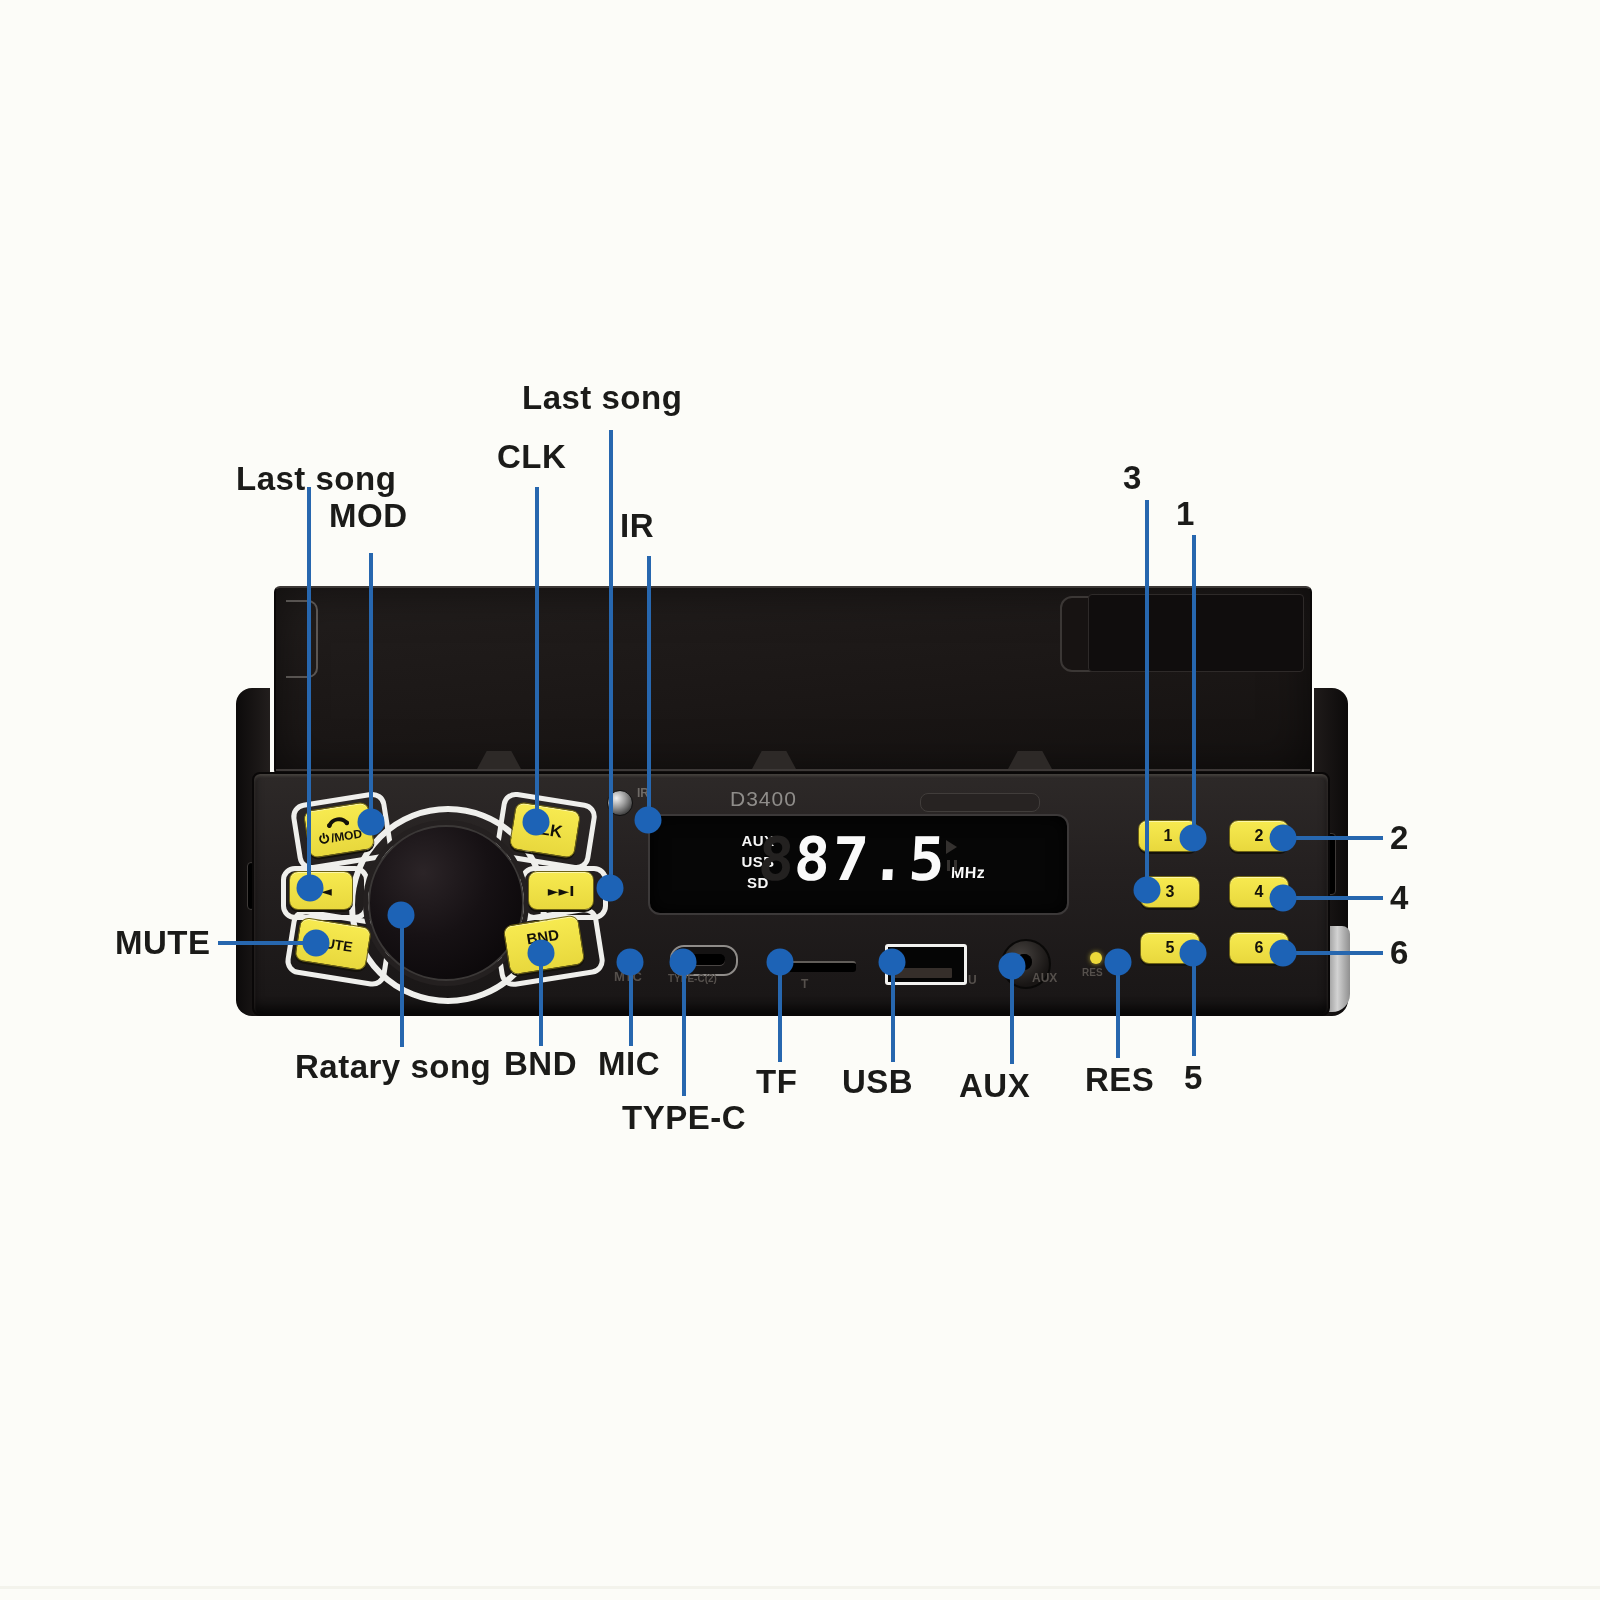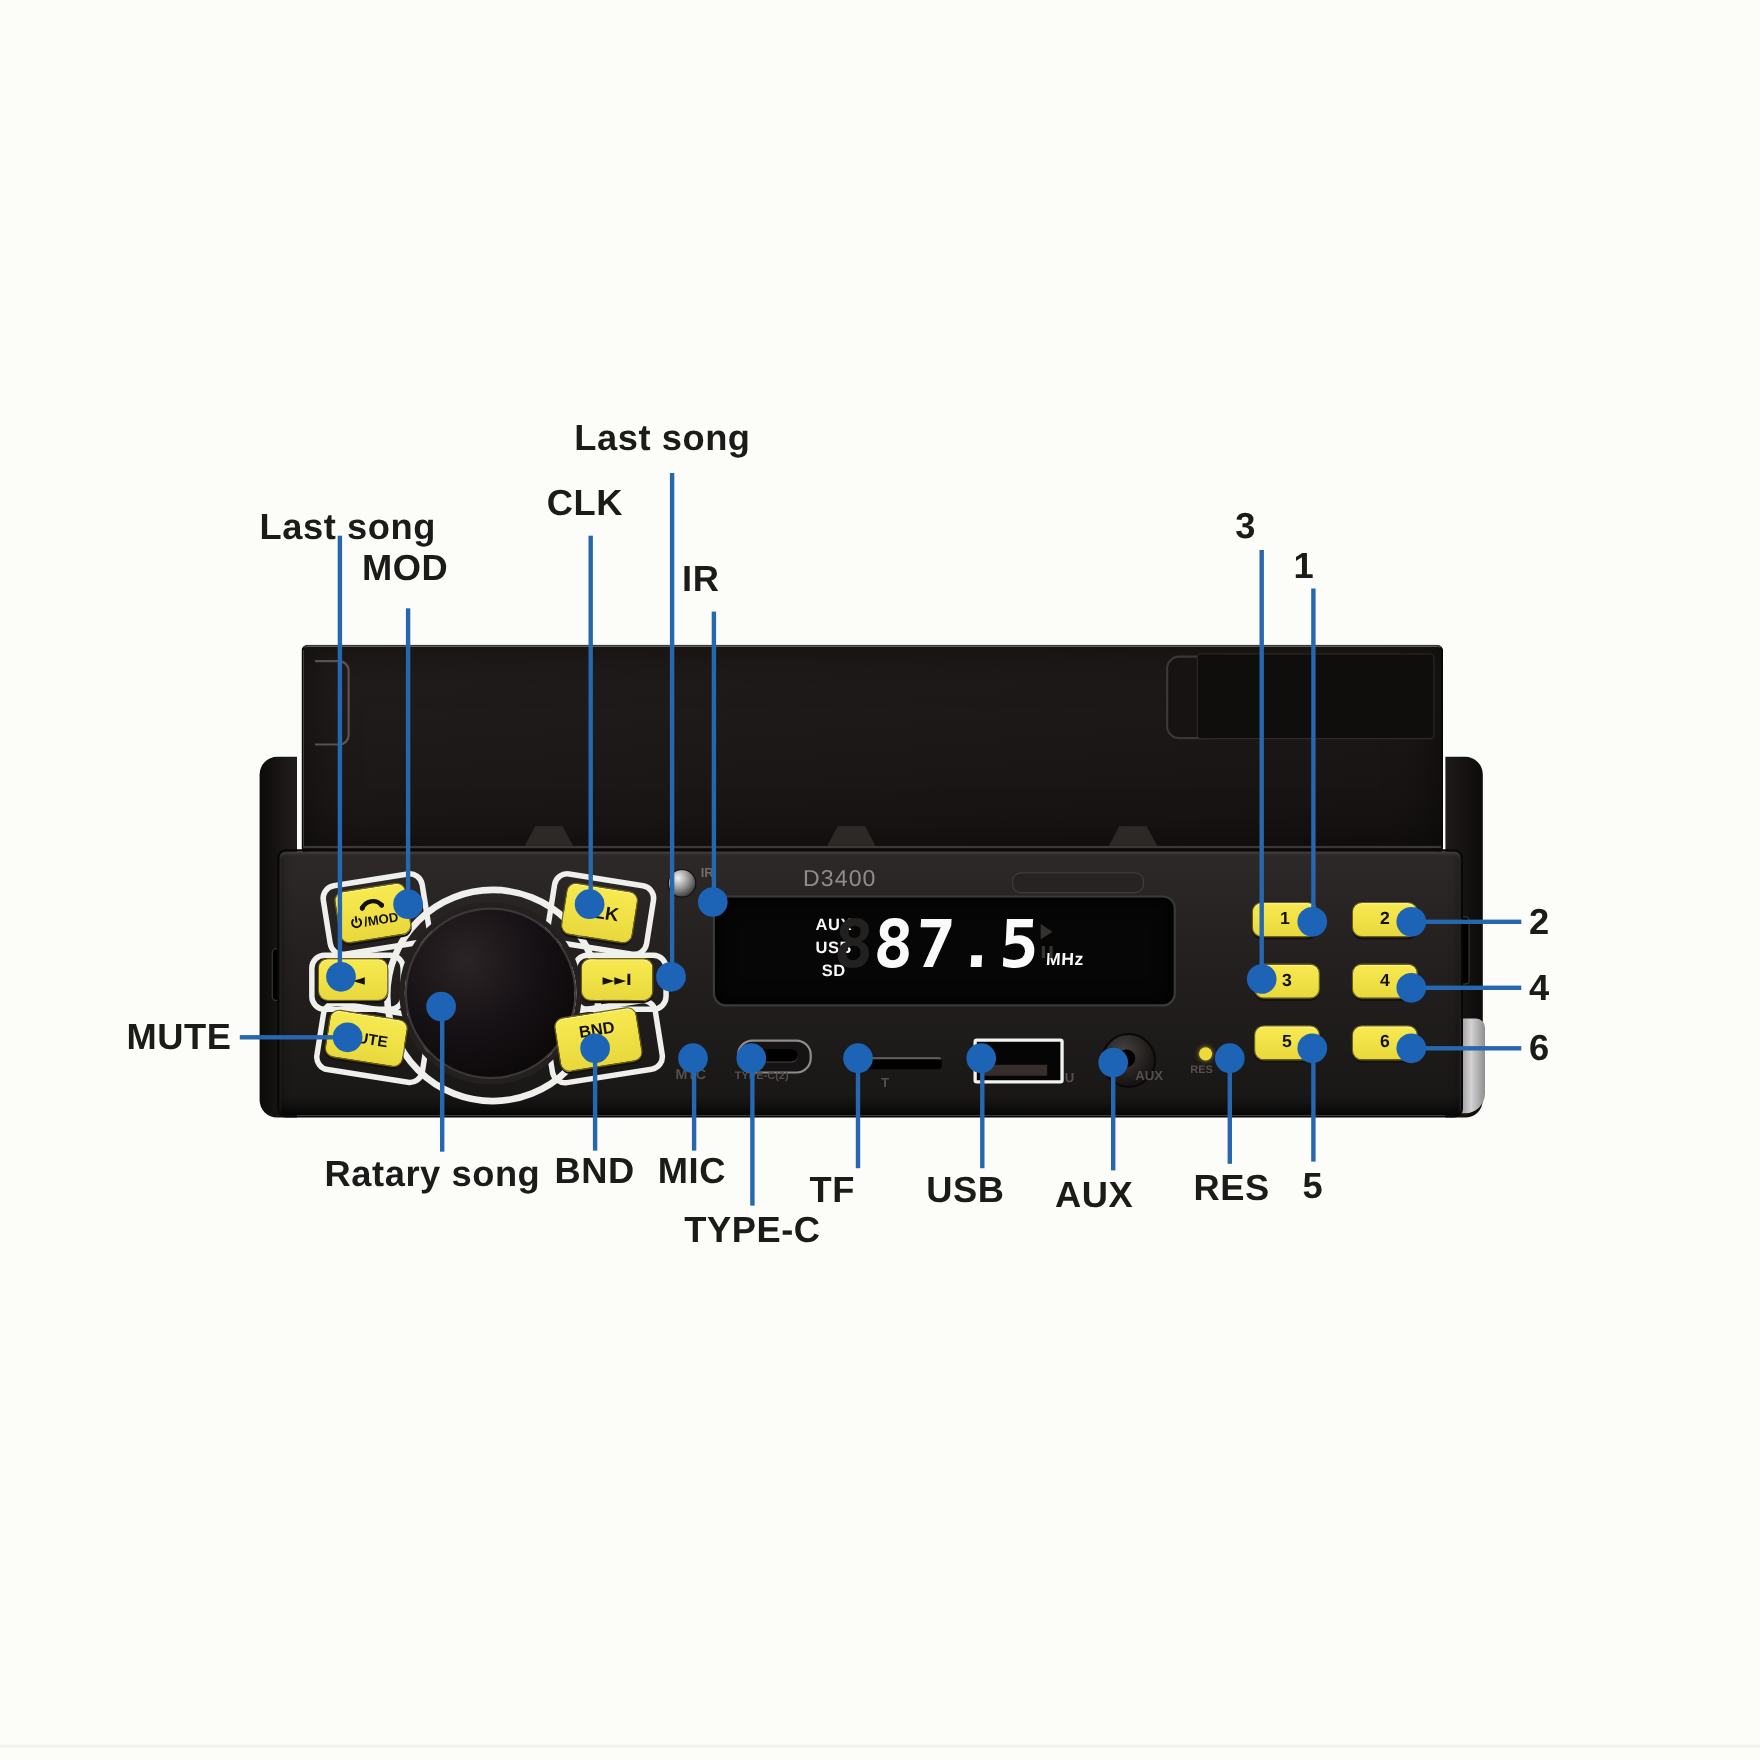--- a/index.html
+++ b/index.html
@@ -295,20 +295,20 @@
   <div class="clabel" style="left:1123px;top:459px;">3</div>
   <div class="clabel" style="left:1176px;top:495px;">1</div>
   <div class="clabel" style="left:1390px;top:819px;">2</div>
   <div class="clabel" style="left:1390px;top:879px;">4</div>
   <div class="clabel" style="left:1390px;top:934px;">6</div>
   <div class="clabel" style="left:115px;top:924px;">MUTE</div>
   <div class="clabel" style="left:295px;top:1048px;">Ratary song</div>
   <div class="clabel" style="left:504px;top:1045px;">BND</div>
   <div class="clabel" style="left:598px;top:1045px;">MIC</div>
   <div class="clabel" style="left:622px;top:1099px;">TYPE-C</div>
-  <div class="clabel" style="left:736px;top:1063px;text-align:right;">TF</div>
+  <div class="clabel" style="left:756px;top:1063px;text-align:right;">TF</div>
   <div class="clabel" style="left:842px;top:1063px;">USB</div>
   <div class="clabel" style="left:959px;top:1067px;">AUX</div>
   <div class="clabel" style="left:1085px;top:1061px;">RES</div>
   <div class="clabel" style="left:1184px;top:1059px;">5</div>
 
   <div style="position:absolute;left:0;top:1586px;width:100%;height:3px;background:#f3f3ec;"></div>
 </div>
 
 </body></html>

